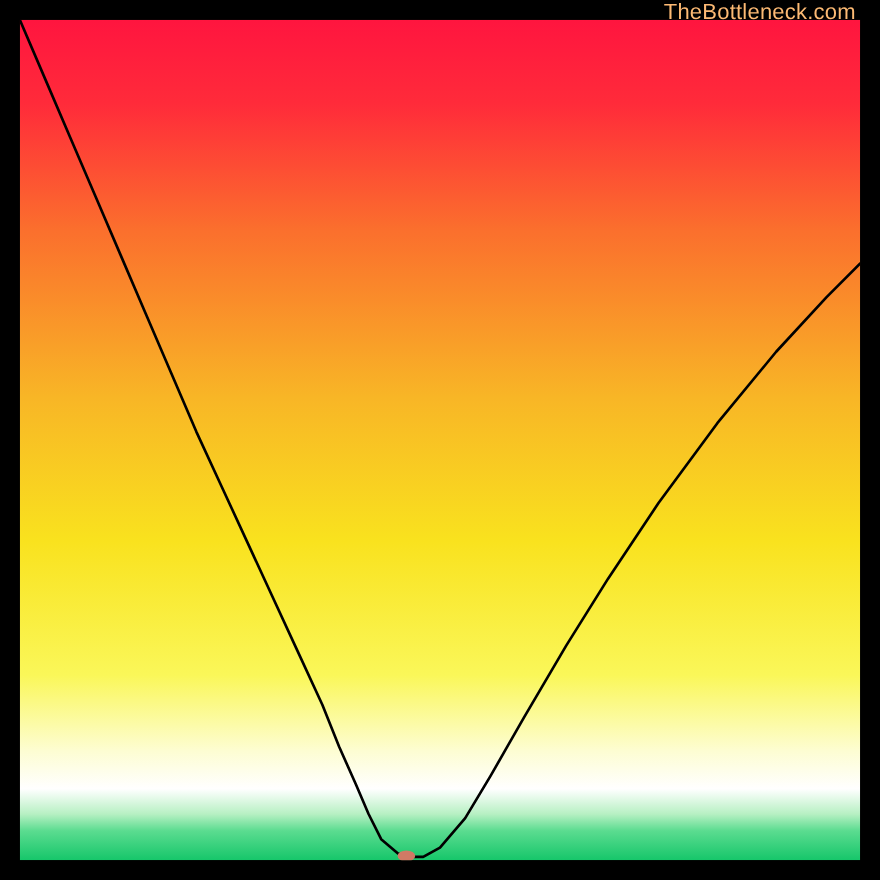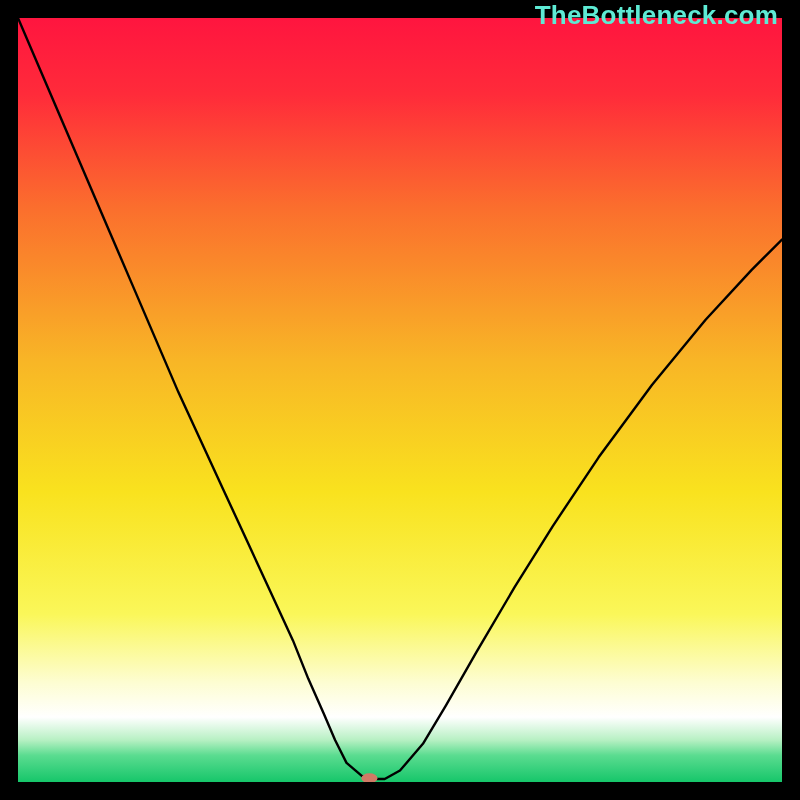--- a/index.html
+++ b/index.html
@@ -23,23 +23,23 @@
     position: absolute;
     left: 0;
     top: 0;
     width: 764px;
     height: 764px;
   }
   .watermark {
     position: absolute;
     top: 0px;
     right: 22px;
-    color: #5eead4;
-    font-size: 26px;
-    font-weight: 700;
+    color: #fdba74;
+    font-size: 20px;
+    font-weight: 400;
     letter-spacing: 0.2px;
     user-select: none;
   }
 </style>
 </head>
 <body>
 
 <div class="frame">
   <svg class="plot-area" viewBox="0 0 764 764" preserveAspectRatio="none">
     <defs>

